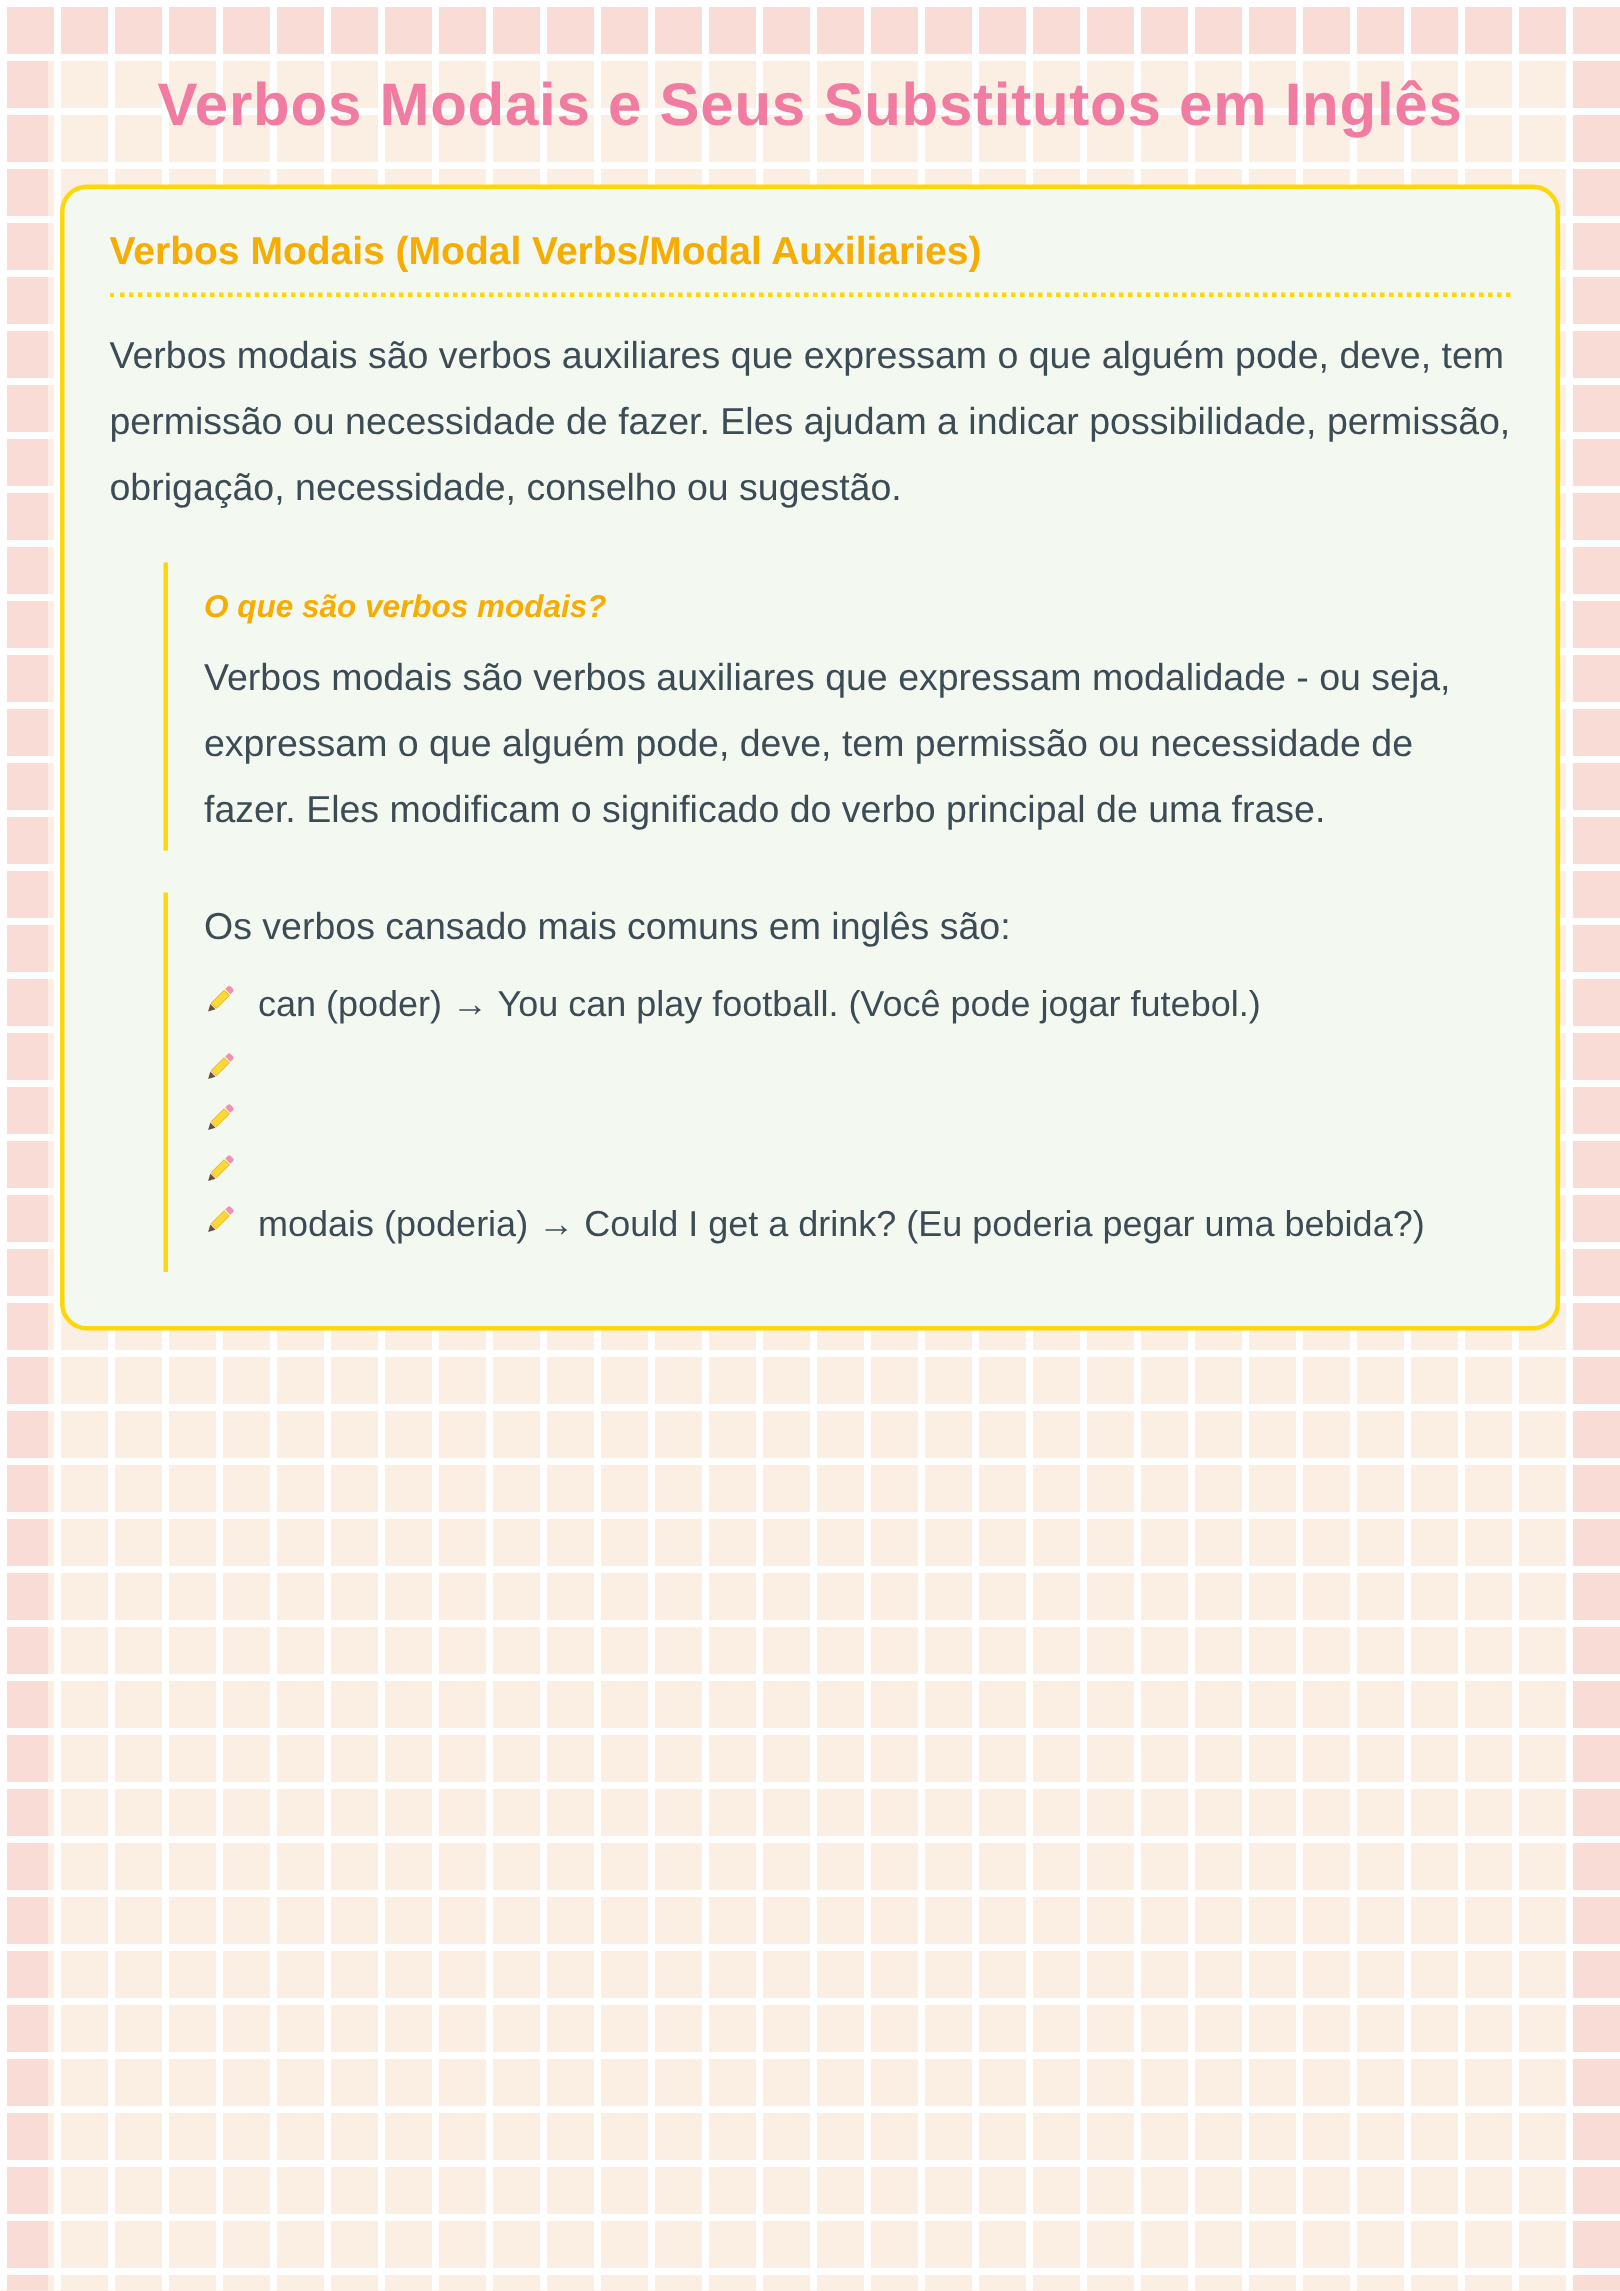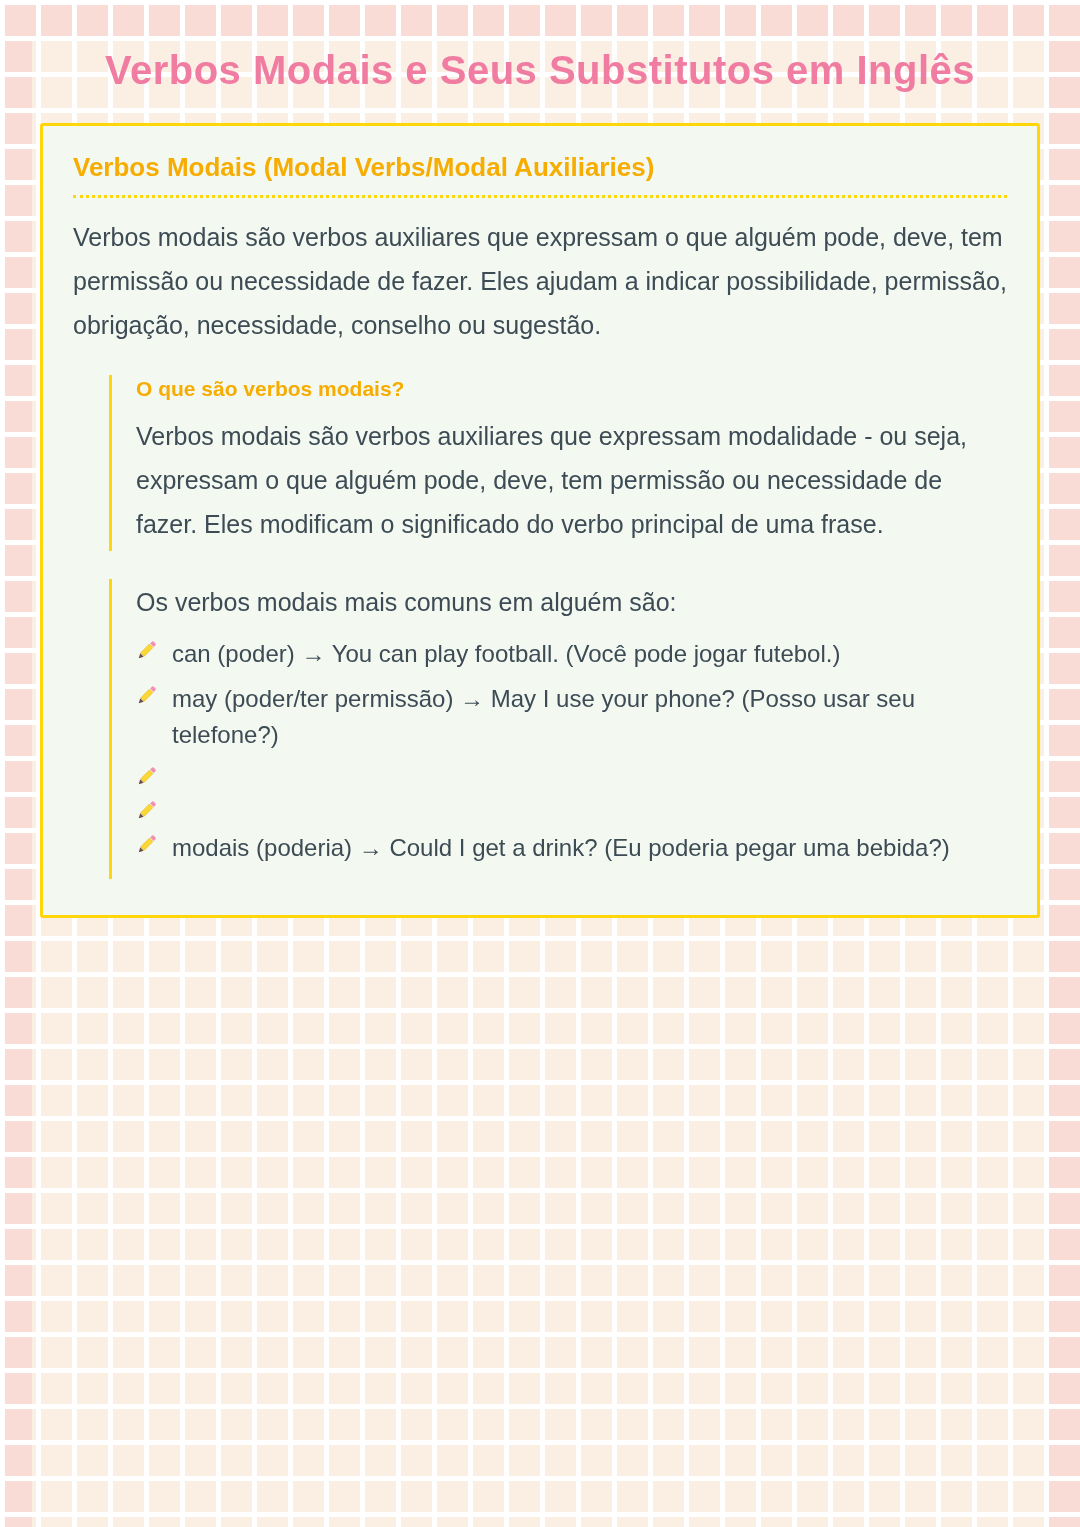--- a/index.html
+++ b/index.html
@@ -24,21 +24,21 @@
     font-size: 40px;
     font-weight: 700;
     color: #f07ca2;
     letter-spacing: 0.5px;
   }
 
   .card {
     margin: 0 40px 40px;
     background: #f3f9f1;
     border: 3px solid #ffd60a;
-    border-radius: 3px;
+    border-radius: 18px;
     padding: 26px 30px 36px;
   }
 
   .card-heading {
     margin: 0 0 18px;
     padding-bottom: 12px;
     font-size: 26px;
     font-weight: 700;
     color: #f6ac00;
     border-bottom: 3px dotted #ffd60a;
@@ -51,24 +51,25 @@
     color: #3d4b55;
   }
 
   .subsection {
     border-left: 3px solid #ffd60a;
     margin: 28px 0 0 36px;
     padding: 2px 0 4px 24px;
   }
 
   .subsection-heading {
-    margin: 0 0 14px;
+    margin: 16px 0 14px;
     font-size: 21px;
     font-weight: 700;
     color: #f6ac00;
+    font-style: italic;
   }
 
   .examples {
     list-style: none;
     margin: 12px 0 0;
     padding: 0;
   }
 
   .examples li {
     display: flex;
@@ -100,21 +101,21 @@
     <h2 class="card-heading">Verbos Modais (Modal Verbs/Modal Auxiliaries)</h2>
 
     <p class="body-text">Verbos modais são verbos auxiliares que expressam o que alguém pode, deve, tem permissão ou necessidade de fazer. Eles ajudam a indicar possibilidade, permissão, obrigação, necessidade, conselho ou sugestão.</p>
 
     <div class="subsection">
       <h3 class="subsection-heading">O que são verbos modais?</h3>
       <p class="body-text">Verbos modais são verbos auxiliares que expressam modalidade - ou seja, expressam o que alguém pode, deve, tem permissão ou necessidade de fazer. Eles modificam o significado do verbo principal de uma frase.</p>
     </div>
 
     <div class="subsection">
-      <p class="body-text">Os verbos modais mais comuns em alguém são:</p>
+      <p class="body-text">Os verbos cansado mais comuns em inglês são:</p>
 
       <ul class="examples">
 
         <li>
           <span class="pencil">
             <svg viewBox="0 0 24 24" aria-hidden="true">
               <path d="M3 21 L4.6 15.6 L8.4 19.4 Z" fill="#6d4c41"></path>
               <path d="M5.2 15 L14.6 5.6 L18.4 9.4 L9 18.8 Z" fill="#fdd835" stroke="#e0a800" stroke-width="0.6"></path>
               <path d="M15.4 4.8 L17.3 2.9 A1.5 1.5 0 0 1 19.4 2.9 L21.1 4.6 A1.5 1.5 0 0 1 21.1 6.7 L19.2 8.6 Z" fill="#f48fb1"></path>
             </svg>
@@ -123,21 +124,20 @@
         </li>
 
         <li>
           <span class="pencil">
             <svg viewBox="0 0 24 24" aria-hidden="true">
               <path d="M3 21 L4.6 15.6 L8.4 19.4 Z" fill="#6d4c41"></path>
               <path d="M5.2 15 L14.6 5.6 L18.4 9.4 L9 18.8 Z" fill="#fdd835" stroke="#e0a800" stroke-width="0.6"></path>
               <path d="M15.4 4.8 L17.3 2.9 A1.5 1.5 0 0 1 19.4 2.9 L21.1 4.6 A1.5 1.5 0 0 1 21.1 6.7 L19.2 8.6 Z" fill="#f48fb1"></path>
             </svg>
           </span>
-          <span>may (poder/ter permissão) → May I use your phone? (Posso usar seu telefone?)</span>
         </li>
 
         <li>
           <span class="pencil">
             <svg viewBox="0 0 24 24" aria-hidden="true">
               <path d="M3 21 L4.6 15.6 L8.4 19.4 Z" fill="#6d4c41"></path>
               <path d="M5.2 15 L14.6 5.6 L18.4 9.4 L9 18.8 Z" fill="#fdd835" stroke="#e0a800" stroke-width="0.6"></path>
               <path d="M15.4 4.8 L17.3 2.9 A1.5 1.5 0 0 1 19.4 2.9 L21.1 4.6 A1.5 1.5 0 0 1 21.1 6.7 L19.2 8.6 Z" fill="#f48fb1"></path>
             </svg>
           </span>

